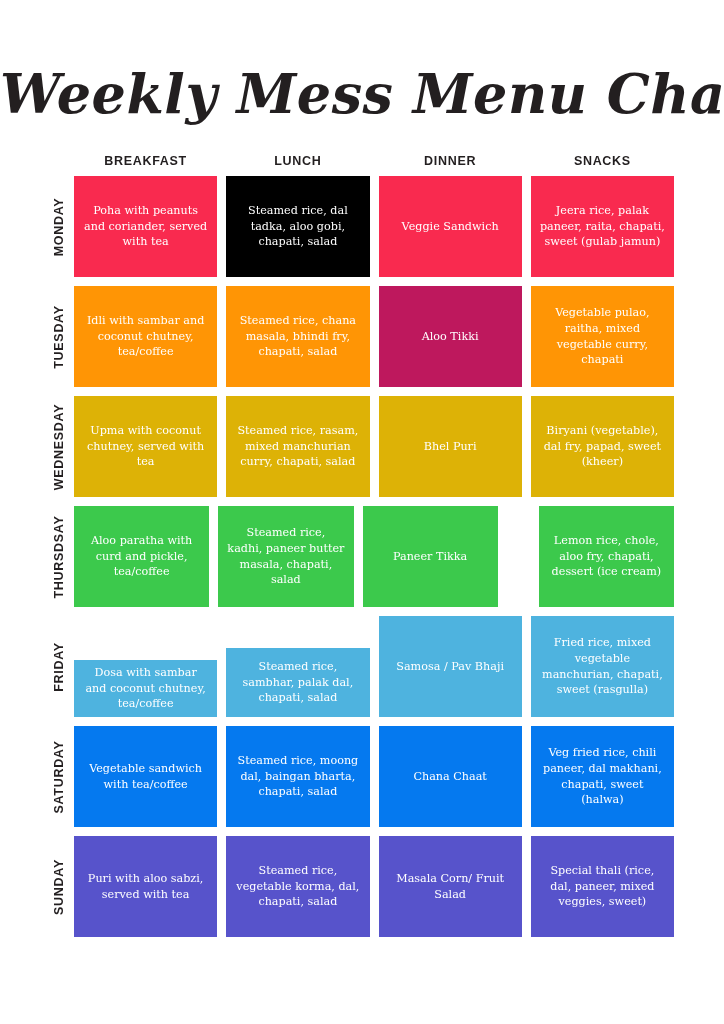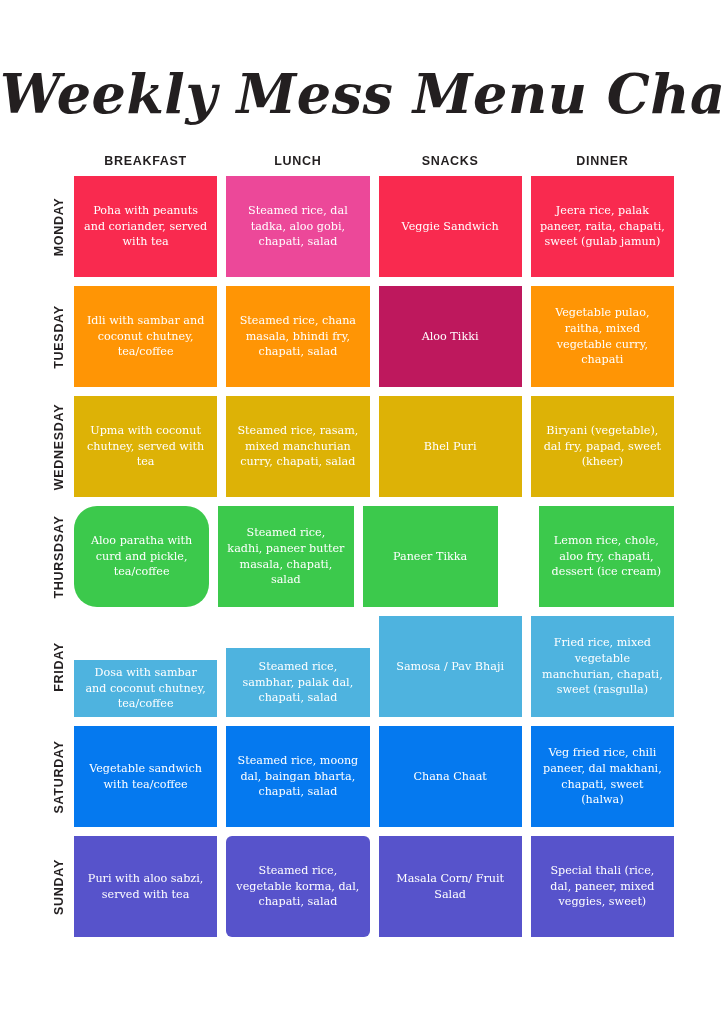--- a/index.html
+++ b/index.html
@@ -112,34 +112,34 @@
 </head>
 <body>
 
 <div id="page">
 
   <div class="title">Weekly Mess Menu Chart</div>
 
   <div class="col-headers">
     <div class="col-header">BREAKFAST</div>
     <div class="col-header">LUNCH</div>
+    <div class="col-header">DINNER</div>
     <div class="col-header">SNACKS</div>
-    <div class="col-header">DINNER</div>
   </div>
 
   <div class="grid">
       <div class="day-row">
         <div class="day-label-wrap">
           <div class="day-label">MONDAY</div>
         </div>
         <div class="cells">
           <div class="cell" style="background-color: rgb(249, 42, 79);">
             <span>Poha with peanuts and coriander, served with tea</span>
           </div>
-          <div class="cell" style="background-color: #ec4899; text-align: center;">
+          <div class="cell" style="background-color: #000000; text-align: center;">
             <span>Steamed rice, dal tadka, aloo gobi, chapati, salad</span>
           </div>
           <div class="cell" style="background-color: rgb(249, 42, 79);">
             <span>Veggie Sandwich</span>
           </div>
           <div class="cell" style="background-color: rgb(249, 42, 79);">
             <span>Jeera rice, palak paneer, raita, chapati, sweet (gulab jamun)</span>
           </div>
         </div>
       </div>
@@ -179,21 +179,21 @@
           <div class="cell" style="background-color: rgb(221, 178, 6);">
             <span>Biryani (vegetable), dal fry, papad, sweet (kheer)</span>
           </div>
         </div>
       </div>
       <div class="day-row">
         <div class="day-label-wrap">
           <div class="day-label">THURSDSAY</div>
         </div>
         <div class="cells">
-          <div class="cell" style="background-color: rgb(60, 201, 76); border-radius: 23px;">
+          <div class="cell" style="background-color: rgb(60, 201, 76);">
             <span>Aloo paratha with curd and pickle, tea/coffee</span>
           </div>
           <div class="cell" style="background-color: rgb(60, 201, 76);">
             <span>Steamed rice, kadhi, paneer butter masala, chapati, salad</span>
           </div>
           <div class="cell" style="background-color: rgb(60, 201, 76);">
             <span>Paneer Tikka</span>
           </div>
           <div class="cell" style="background-color: rgb(60, 201, 76); margin-left: 32px;">
             <span>Lemon rice, chole, aloo fry, chapati, dessert (ice cream)</span>
@@ -239,21 +239,21 @@
         </div>
       </div>
       <div class="day-row">
         <div class="day-label-wrap">
           <div class="day-label">SUNDAY</div>
         </div>
         <div class="cells">
           <div class="cell" style="background-color: rgb(87, 83, 203);">
             <span>Puri with aloo sabzi, served with tea</span>
           </div>
-          <div class="cell" style="background-color: rgb(87, 83, 203); border-radius: 6px;">
+          <div class="cell" style="background-color: rgb(87, 83, 203);">
             <span>Steamed rice, vegetable korma, dal, chapati, salad</span>
           </div>
           <div class="cell" style="background-color: rgb(87, 83, 203);">
             <span>Masala Corn/ Fruit Salad</span>
           </div>
           <div class="cell" style="background-color: rgb(87, 83, 203);">
             <span>Special thali (rice, dal, paneer, mixed veggies, sweet)</span>
           </div>
         </div>
       </div>

